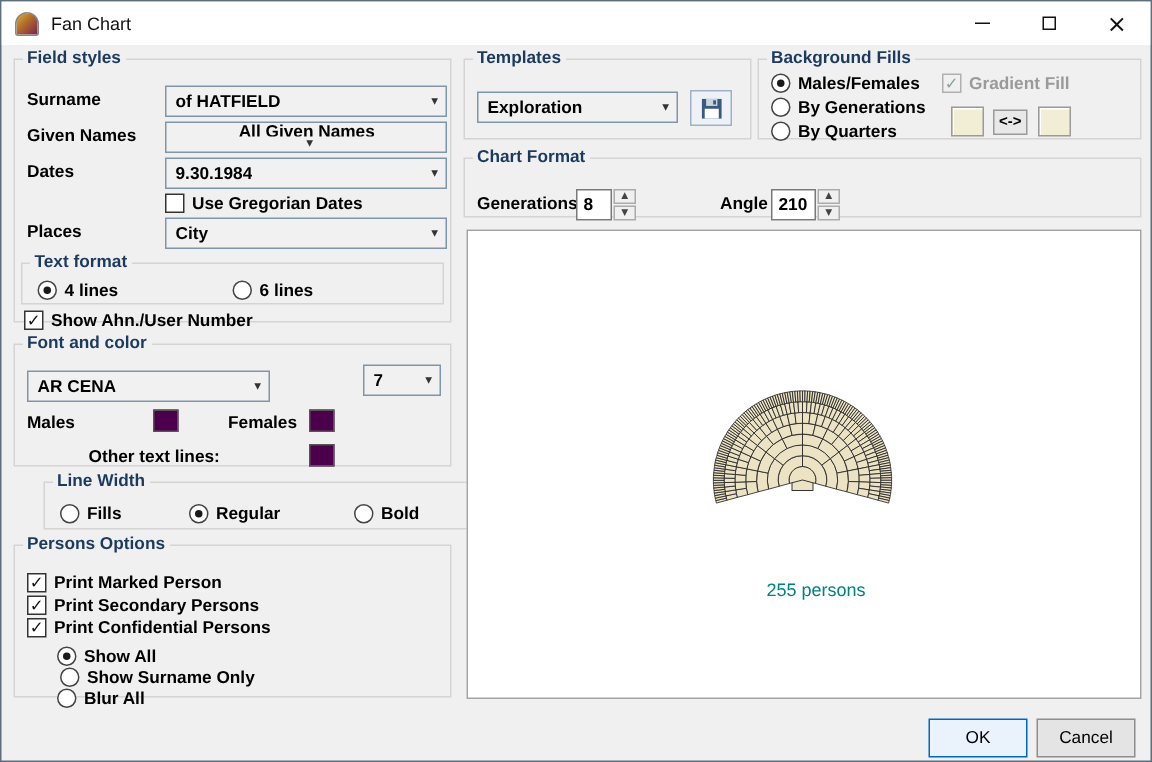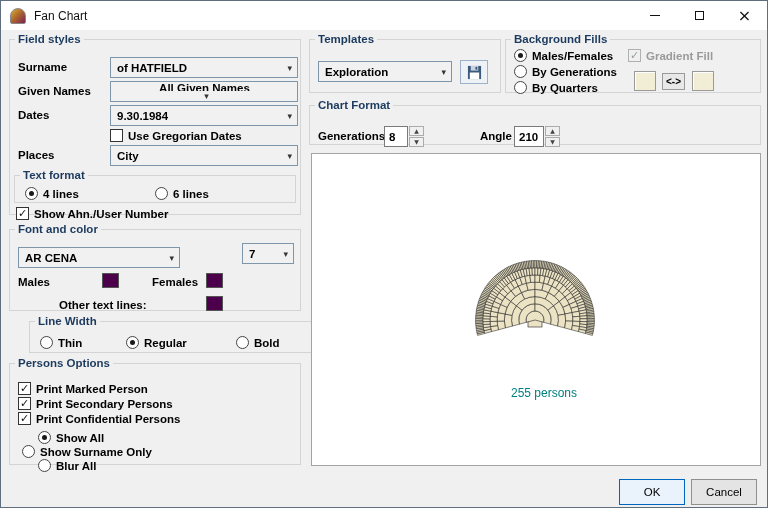--- a/index.html
+++ b/index.html
@@ -124,21 +124,21 @@
     <span class="field-label" style="left:142px;top:41px;">Females</span>
     <div class="swatch" style="left: 196px; top: 38px; background: rgb(76, 0, 76);"></div>
     <span class="field-label" style="left:49px;top:64px;">Other text lines:</span>
     <div class="swatch" style="left: 196px; top: 61px; background: rgb(76, 0, 76);"></div>
   </fieldset>
 
   <fieldset style="left:8px;top:314px;width:292px;height:38px;margin-left:20px;">
     <legend>Line Width</legend>
     <div class="radio" style="left:10px;top:9px;">
       <span class="dot"></span>
-      <span class="lbl">Thin</span>
+      <span class="lbl">Fills</span>
     </div>
     <div class="radio selected" style="left:96px;top:9px;">
       <span class="dot"></span>
       <span class="lbl">Regular</span>
     </div>
     <div class="radio" style="left:206px;top:9px;">
       <span class="dot"></span>
       <span class="lbl">Bold</span>
     </div>
   </fieldset>
@@ -154,21 +154,21 @@
       <span class="lbl">Print Secondary Persons</span>
     </div>
     <div class="cb checked" style="left:8px;top:43px;">
       <span class="box">✓</span>
       <span class="lbl">Print Confidential Persons</span>
     </div>
     <div class="radio selected" style="left:28px;top:62px;">
       <span class="dot"></span>
       <span class="lbl">Show All</span>
     </div>
-    <div class="radio" style="left:12px;top:76px;text-align:right;">
+    <div class="radio" style="left:30px;top:76px;text-align:right;">
       <span class="dot"></span>
       <span class="lbl">Show Surname Only</span>
     </div>
     <div class="radio" style="left:28px;top:90px;">
       <span class="dot"></span>
       <span class="lbl">Blur All</span>
     </div>
   </fieldset>
 
   <fieldset style="left:308px;top:32px;width:192px;height:60px;">

